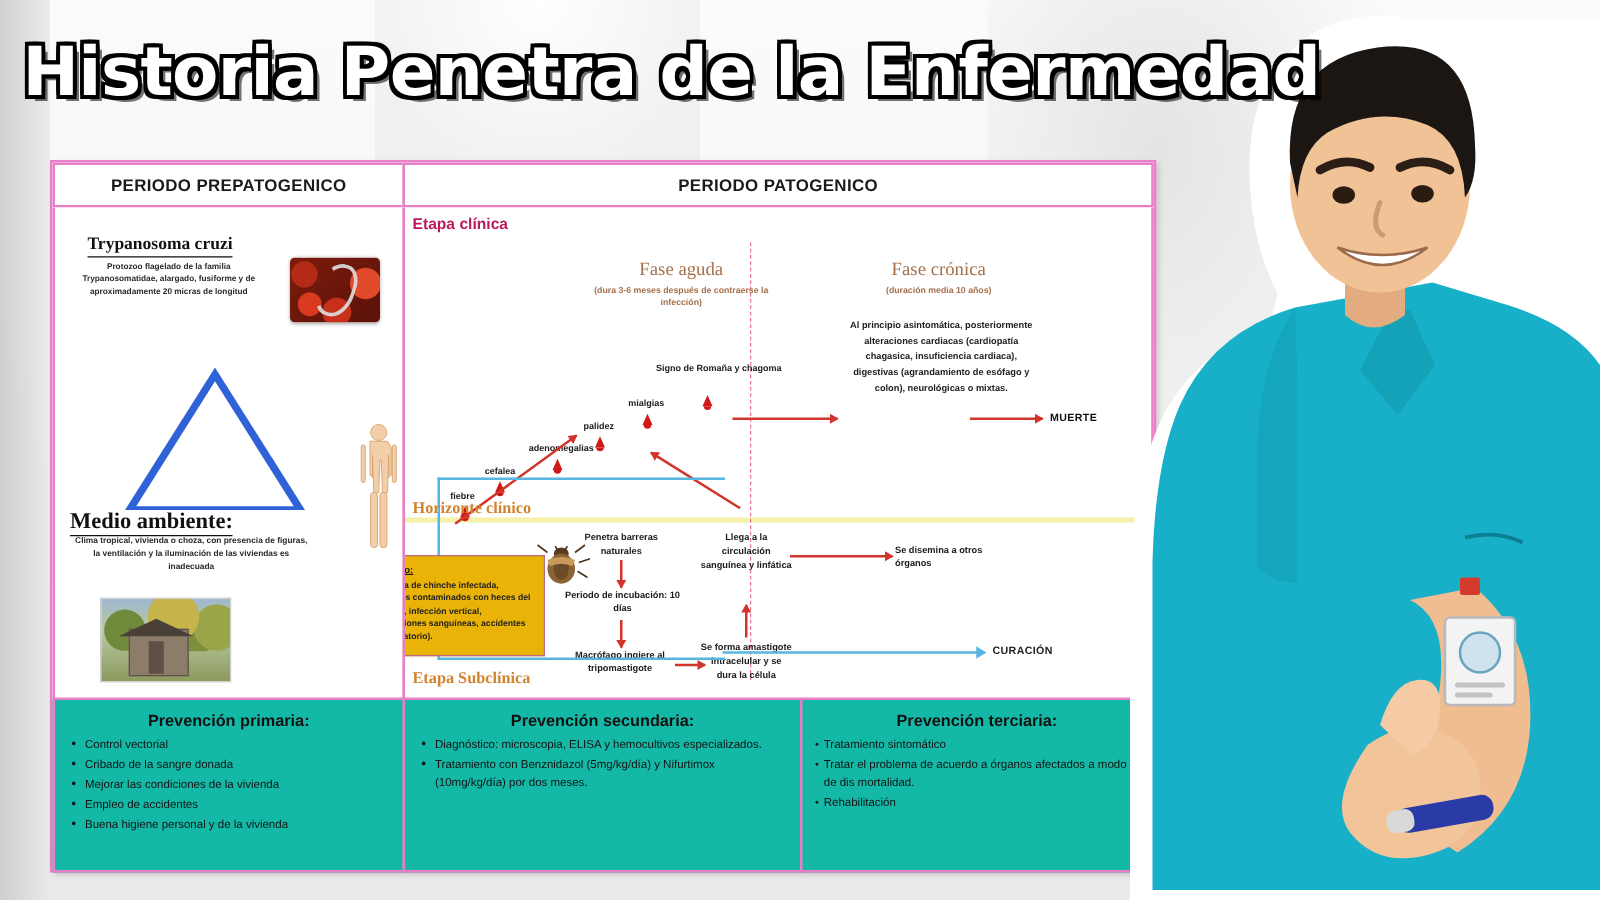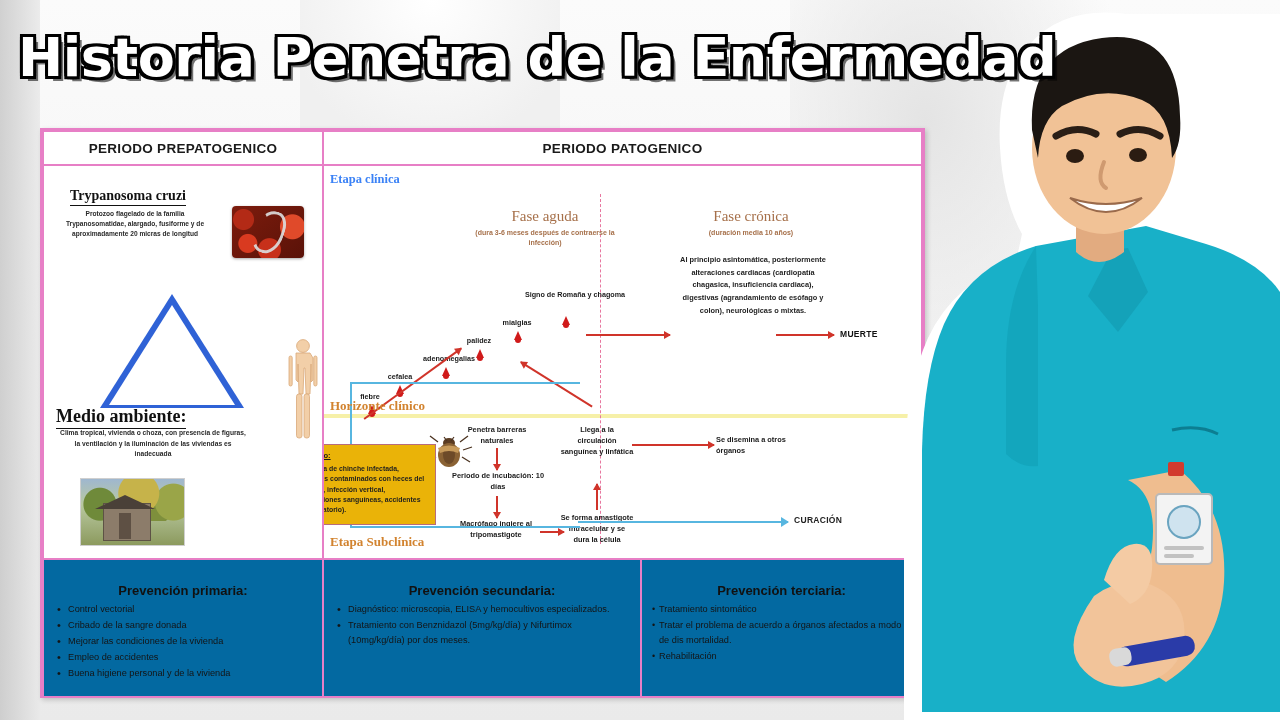--- a/index.html
+++ b/index.html
@@ -156,22 +156,22 @@
   }
 
   
   .col-right{
     flex:1; margin-left:-2px;
     border:2px solid #e77fc6; border-top:none;
     position:relative; background:#fff; overflow:hidden;
   }
   .lbl-etapa-clinica{
     position:absolute; left:6px; top:6px;
-    font-size:12.5px; color:#3b82f6; font-weight:600;
-    font-family:Liberation Serif, serif;
+    font-size:12.5px; color:#be185d; font-weight:600;
+    font-family:Liberation Sans, sans-serif;
   }
   .lbl-etapa-sub{
     position:absolute; left:6px; top:368px;
     font-size:13px; color:#d2832f; font-weight:600;
     font-family:"Liberation Serif", serif;
   }
   .lbl-horizonte{
     position:absolute; left:6px; top:232px;
     font-size:13px; color:#d2832f; font-weight:600;
     font-family:"Liberation Serif", serif; z-index:4;
@@ -273,22 +273,22 @@
     border-bottom:5px solid transparent;
   }
   .curacion{
     position:absolute; left:470px; top:349px;
     font-size:8.5px; font-weight:700; color:#222; letter-spacing:.3px;
   }
 
   
   .prev-row{ display:flex; height:138px; }
   .prev-cell{
-    border:2px solid #e77fc6; border-top:none; background:#0369a1;
-    padding:23px 10px 0 10px;
+    border:2px solid #e77fc6; border-top:none; background:#14b8a6;
+    padding:9px 10px 0 10px;
   }
   .prev-cell + .prev-cell{ margin-left:-2px; }
   .p1{ width:282px; }
   .p2{ width:320px; }
   .p3{ flex:1; }
   .prev-title{
     text-align:center; font-size:13px; font-weight:700; color:#111;
     margin-bottom:4px;
   }
   .prev-list{ list-style:none; }

